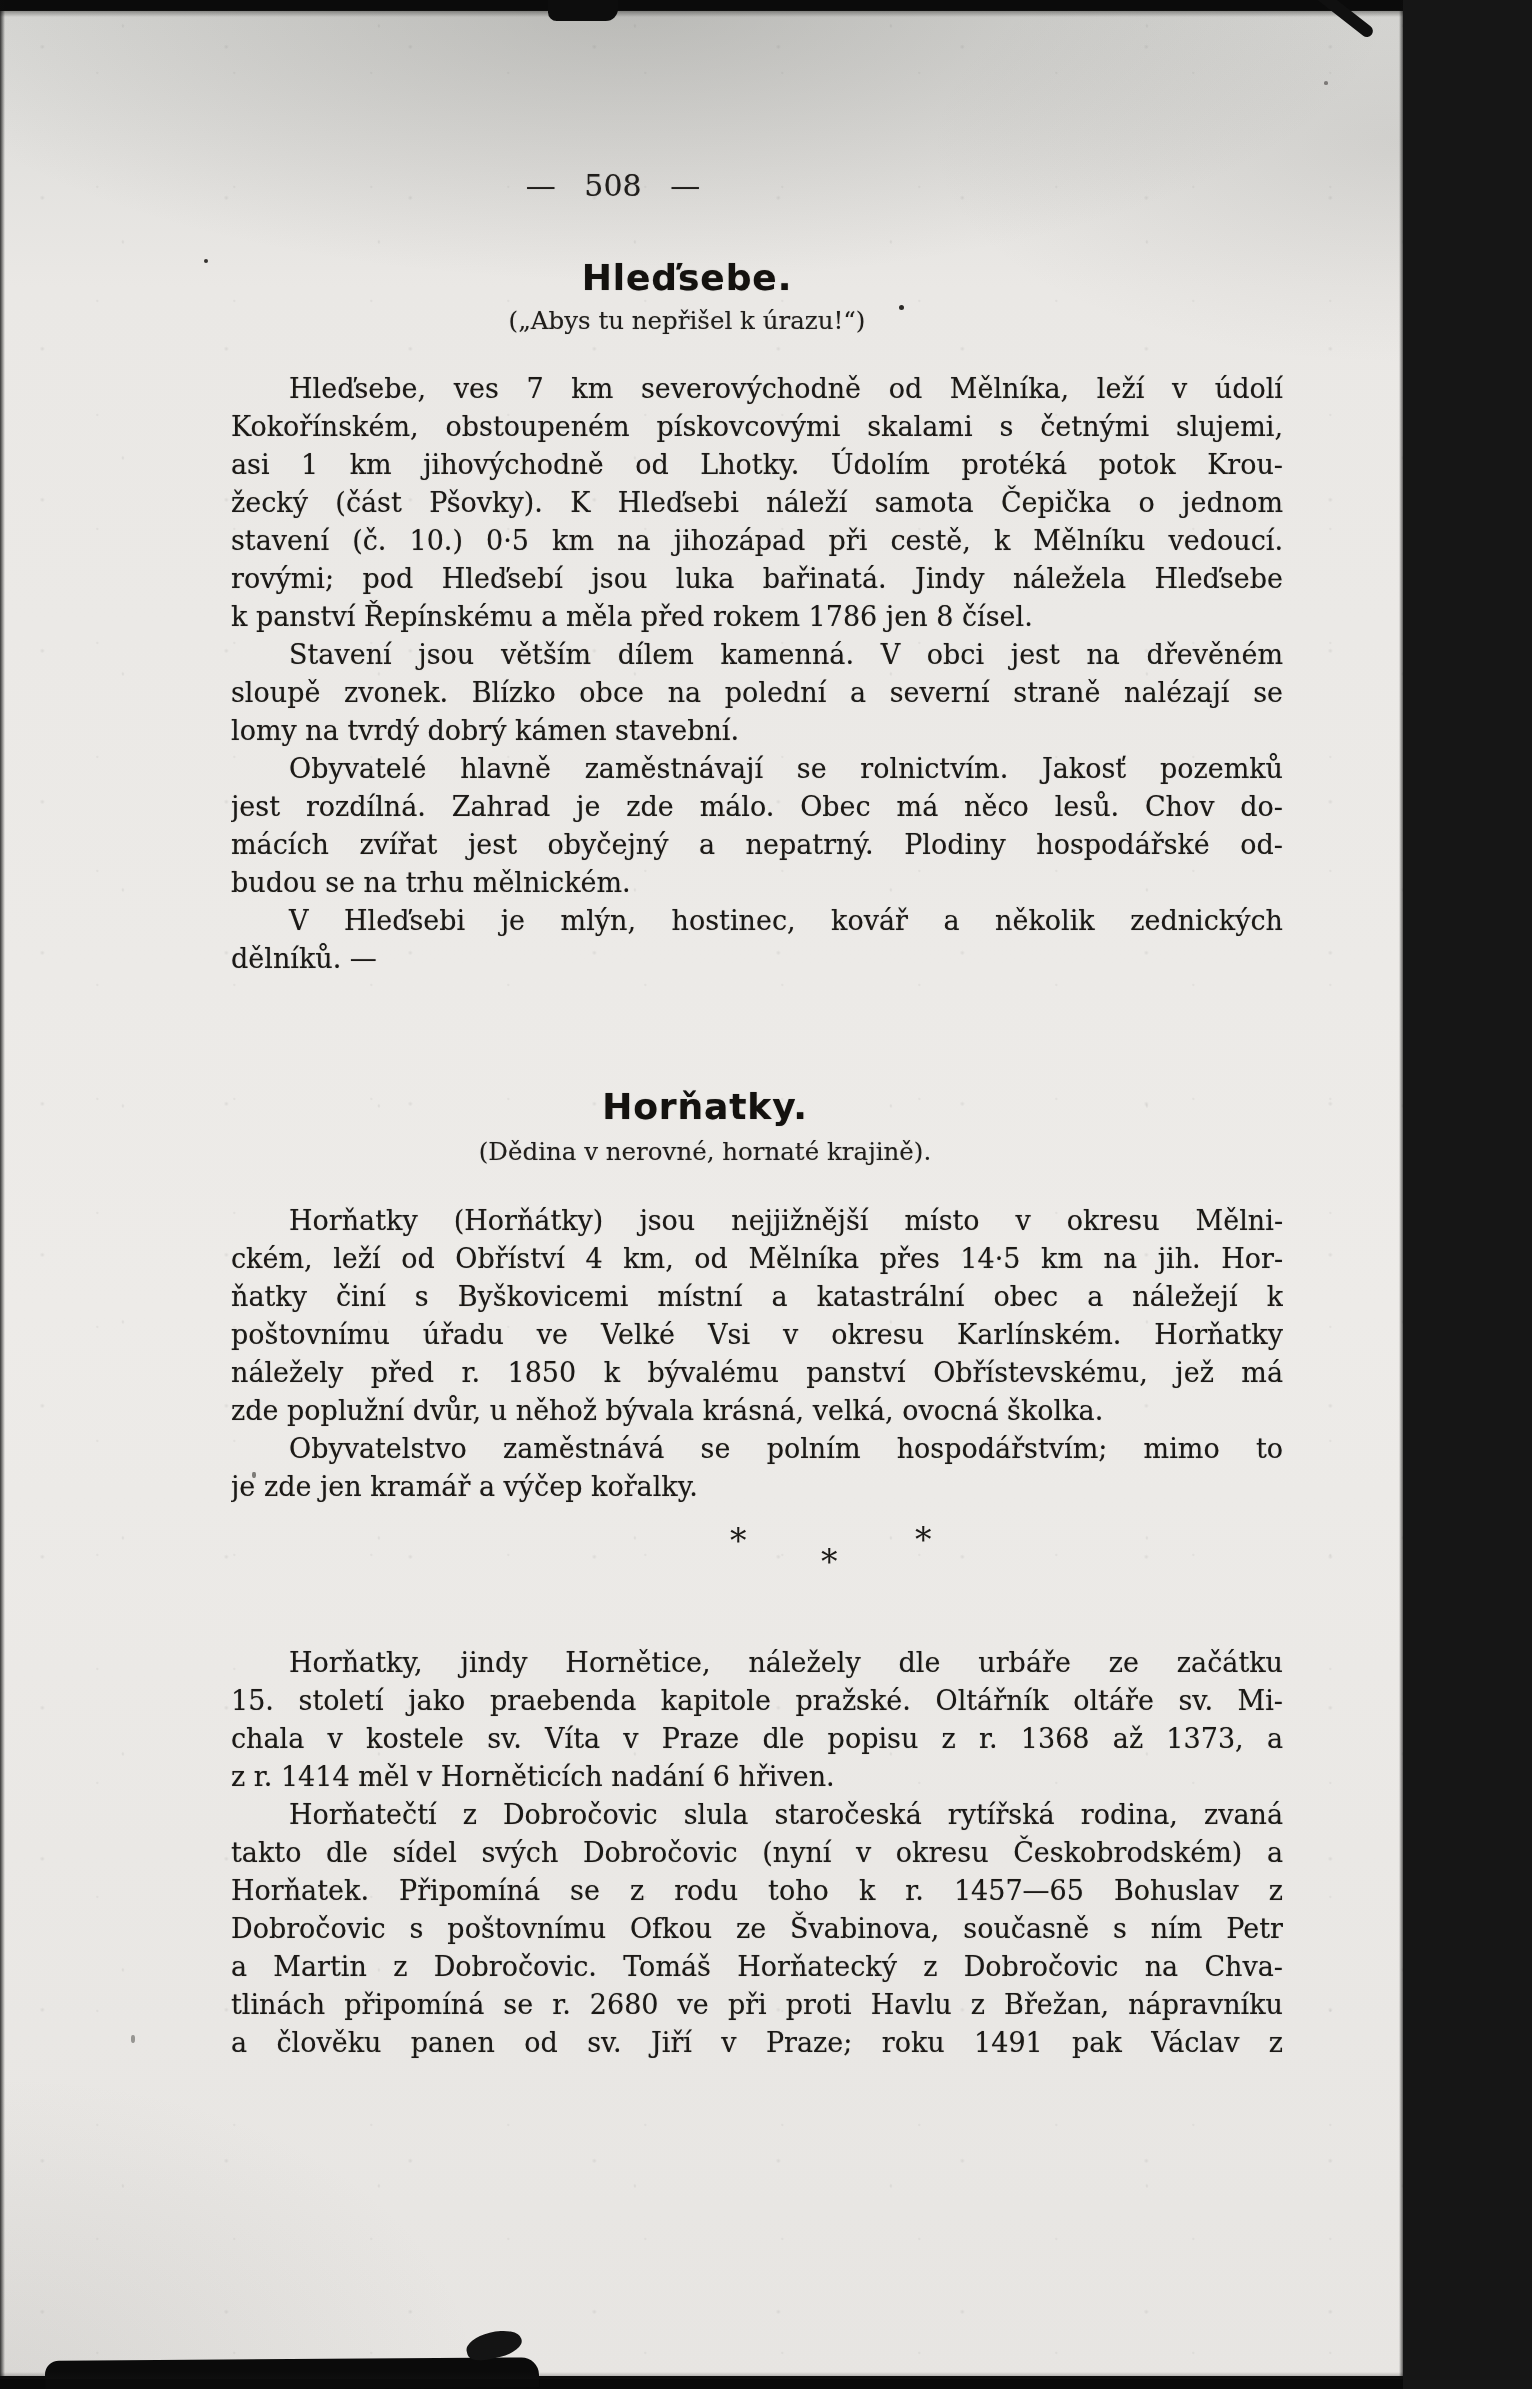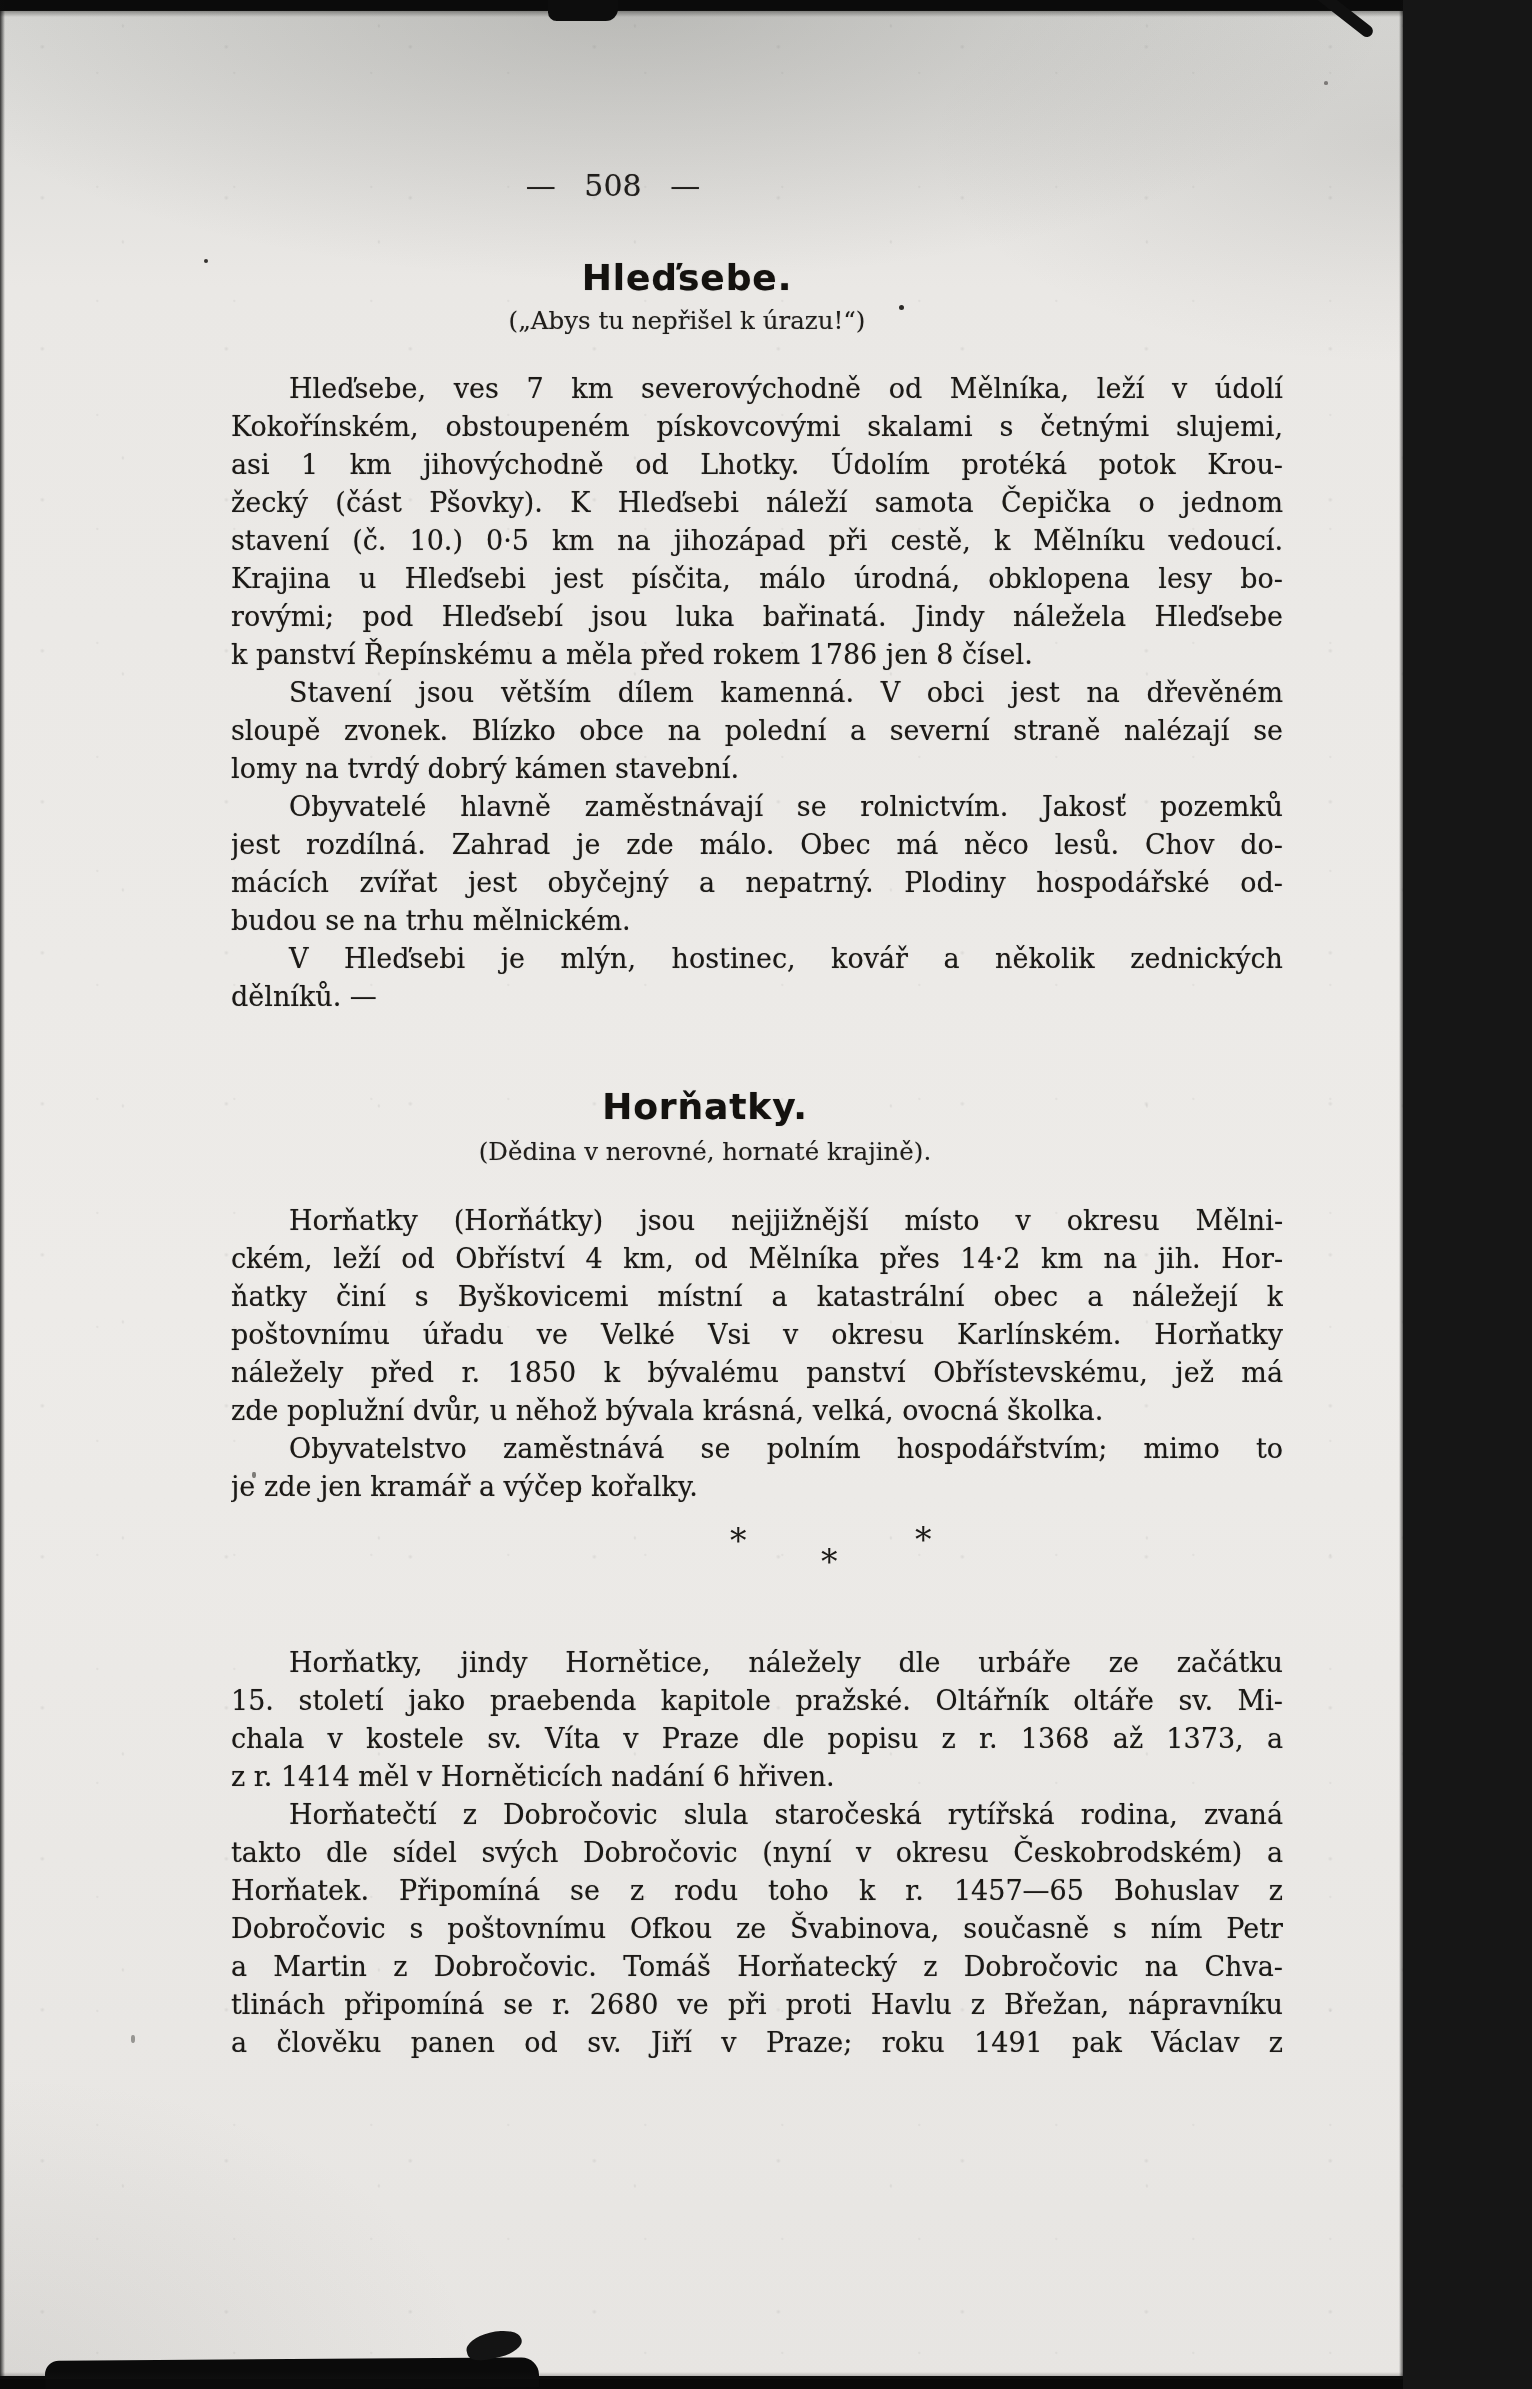--- a/index.html
+++ b/index.html
@@ -111,39 +111,38 @@
   <div class="pagenum">— 508 —</div>
 
   <h1 class="h" id="h1">Hleďsebe.</h1>
   <div class="sub" id="s1">(„Abys tu nepřišel k úrazu!“)</div>
   <div class="col" id="body1">
       <div class="tline indent"><span class="it">Hleďsebe</span><span>, ves 7 </span><span class="it">km</span><span> severovýchodně od Mělníka, leží v údolí</span></div>
       <div class="tline"><span>Kokořínském, obstoupeném pískovcovými skalami s četnými slujemi,</span></div>
       <div class="tline"><span>asi 1 </span><span class="it">km</span><span> jihovýchodně od Lhotky. Údolím protéká potok Krou-</span></div>
       <div class="tline"><span>žecký (část Pšovky). K Hleďsebi náleží samota </span><span class="it">Čepička</span><span> o jednom</span></div>
       <div class="tline"><span>stavení (č. 10.) 0·5 </span><span class="it">km</span><span> na jihozápad při cestě, k Mělníku vedoucí.</span></div>
-      <div class="tline"><span>Krajina u Hleďsebi jest písčita, málo úrodná, obklopena lesy bo-</span></div>
       <div class="tline"><span>rovými; pod Hleďsebí jsou luka bařinatá. Jindy náležela Hleďsebe</span></div>
       <div class="tline endline"><span>k panství Řepínskému a měla před rokem 1786 jen 8 čísel.</span></div>
       <div class="tline indent"><span class="it">Stavení</span><span> jsou větším dílem kamenná. V obci jest na dřevěném</span></div>
       <div class="tline"><span>sloupě zvonek. Blízko obce na polední a severní straně nalézají se</span></div>
       <div class="tline endline"><span>lomy na tvrdý dobrý kámen stavební.</span></div>
       <div class="tline indent"><span class="it">Obyvatelé</span><span> hlavně zaměstnávají se rolnictvím. Jakosť pozemků</span></div>
       <div class="tline"><span>jest rozdílná. Zahrad je zde málo. Obec má něco lesů. Chov do-</span></div>
       <div class="tline"><span>mácích zvířat jest obyčejný a nepatrný. Plodiny hospodářské od-</span></div>
       <div class="tline endline"><span>budou se na trhu mělnickém.</span></div>
       <div class="tline indent"><span>V Hleďsebi je mlýn, hostinec, kovář a několik zednických</span></div>
       <div class="tline endline"><span>dělníků. —</span></div>
     </div>
 
   <h1 class="h" id="h2">Horňatky.</h1>
   <div class="sub" id="s2">(Dědina v nerovné, hornaté krajině).</div>
   <div class="col" id="body2">
       <div class="tline indent"><span class="it">Horňatky</span><span> (Horňátky) jsou nejjižnější místo v okresu Mělni-</span></div>
-      <div class="tline"><span>ckém, leží od Obříství 4 </span><span class="it">km</span><span>, od Mělníka přes 14·2 </span><span class="it">km</span><span> na jih. Hor-</span></div>
+      <div class="tline"><span>ckém, leží od Obříství 4 </span><span class="it">km</span><span>, od Mělníka přes 14·5 </span><span class="it">km</span><span> na jih. Hor-</span></div>
       <div class="tline"><span>ňatky činí s Byškovicemi místní a katastrální obec a náležejí k</span></div>
       <div class="tline"><span>poštovnímu úřadu ve Velké Vsi v okresu Karlínském. Horňatky</span></div>
       <div class="tline"><span>náležely před r. 1850 k bývalému panství Obřístevskému, jež má</span></div>
       <div class="tline endline"><span>zde poplužní dvůr, u něhož bývala krásná, velká, ovocná školka.</span></div>
       <div class="tline indent"><span class="it">Obyvatelstvo</span><span> zaměstnává se polním hospodářstvím; mimo to</span></div>
       <div class="tline endline"><span>je zde jen kramář a výčep kořalky.</span></div>
     </div>
 
   <div>
     <span class="ast" id="a1">*</span>

